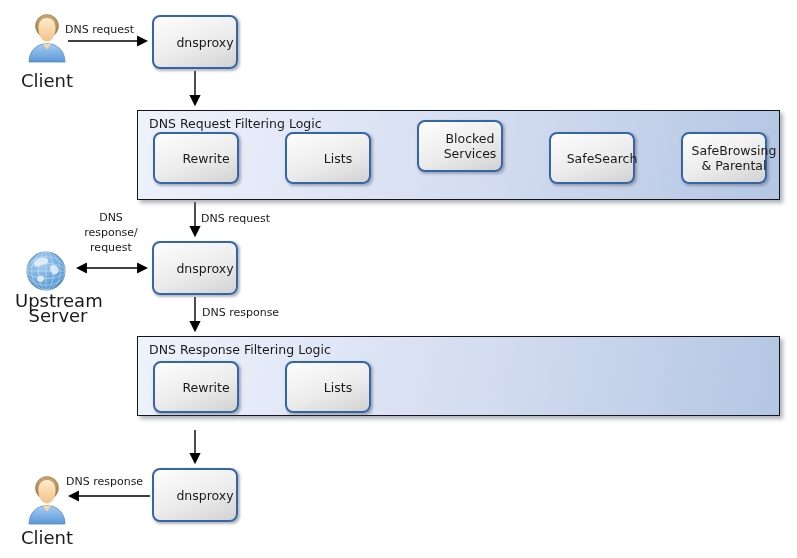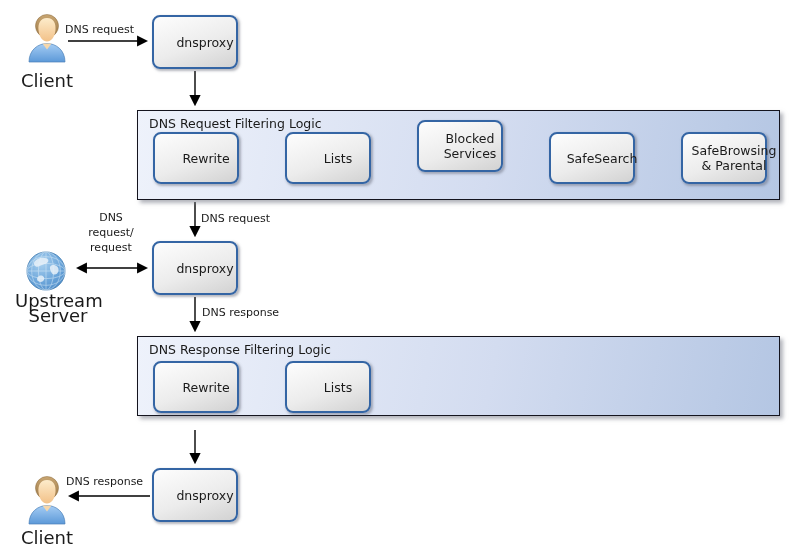--- a/index.html
+++ b/index.html
@@ -143,21 +143,21 @@
   </div>
 
   <div class="edge-label" style="left:201px; top:212px;">DNS request</div>
 
   <div class="node-box proxy" style="left:152px; top:241px;">
     <span>dnsproxy</span>
   </div>
 
   <div class="edge-label" style="left:75px; top:210px; width:72px; text-align:center; line-height:15px; white-space:normal;">
     <span style="display:block">DNS</span>
-    <span style="display:block">request/</span>
+    <span style="display:block">response/</span>
     <span style="display:block">request</span>
   </div>
 
   <div class="icon-wrap" style="left:25px; top:250px;">
     <svg width="42" height="42" viewBox="0 0 44 44">
       <defs>
         <radialGradient id="globG" cx="0.38" cy="0.3" r="0.85">
           <stop offset="0" stop-color="#a9d0ef"></stop>
           <stop offset="0.6" stop-color="#6aa4d9"></stop>
           <stop offset="1" stop-color="#4a87c4"></stop>

